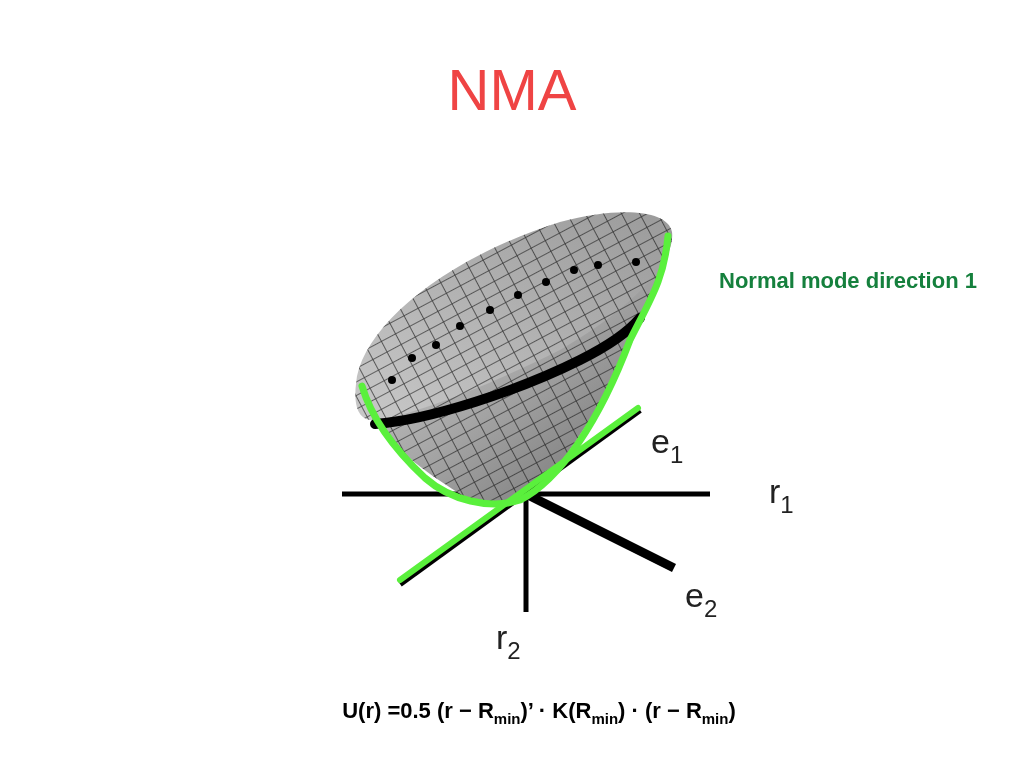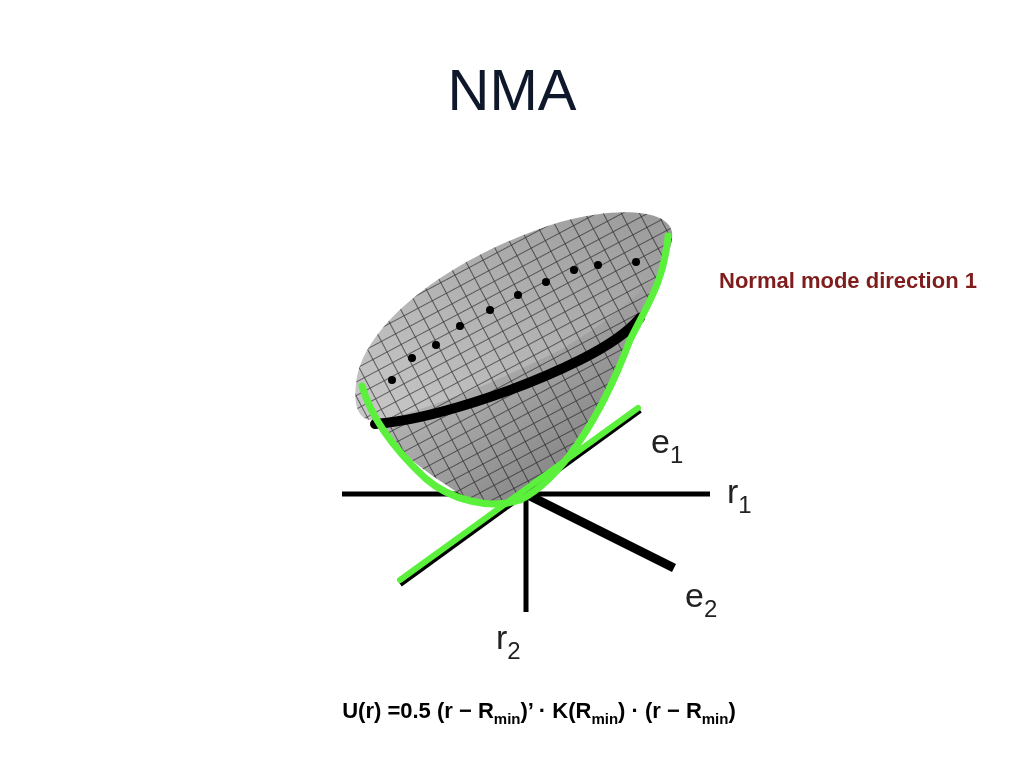--- a/index.html
+++ b/index.html
@@ -1,18 +1,18 @@
 <!DOCTYPE html>
 <html><head>
 <meta charset="utf-8">
 <style>
   html, body { margin:0; padding:0; background:#ffffff; }
   body { width:1024px; height:768px; position:relative; overflow:hidden; font-family:"Liberation Sans", sans-serif; }
-  .title { position:absolute; left:0; width:1024px; top:56px; text-align:center; font-size:58px; color:#0f172a; font-weight:normal; }
-  .annotation { position:absolute; left:719px; top:268px; font-size:22px; font-weight:bold; color:#7f1d1d; white-space:nowrap; }
+  .title { position:absolute; left:0; width:1024px; top:56px; text-align:center; font-size:58px; color:#ef4444; font-weight:normal; }
+  .annotation { position:absolute; left:719px; top:268px; font-size:22px; font-weight:bold; color:#15803d; white-space:nowrap; }
   .figure { position:absolute; left:0; top:0; width:1024px; height:768px; }
   .axis-label { position:absolute; font-size:34px; color:#222; }
   .axis-label sub { font-size:24px; vertical-align:-10px; }
   .equation { position:absolute; left:0; width:1024px; top:698px; text-align:center; font-size:22px; font-weight:bold; color:#000; white-space:nowrap;padding-left:27px; }
   .equation sub { font-size:15px; vertical-align:-6px; }
 </style>
 </head>
 <body>
 
 <div class="title">NMA</div>
@@ -60,19 +60,19 @@
     <circle cx="636" cy="262" r="4"></circle>
   </g>
 
   <line x1="400" y1="584" x2="640" y2="410" stroke="#000" stroke-width="6"></line>
 
   <path d="M362 386 C 372 420, 395 450, 425 478 C 450 500, 490 510, 520 500 C 560 480, 600 420, 630 340 C 650 300, 664 280, 668 236" stroke="#5af03c" stroke-width="7" fill="none" stroke-linecap="round"></path>
   <line x1="400" y1="580" x2="638" y2="408" stroke="#5af03c" stroke-width="6" stroke-linecap="round"></line>
 </svg>
 
 <div class="axis-label" style="left:651px; top:390px;margin-top:32px;"><span>e</span><sub>1</sub></div>
-<div class="axis-label" style="left:727px; top:472px;"><span>r</span><sub>1</sub></div>
+<div class="axis-label" style="left:769px; top:472px;"><span>r</span><sub>1</sub></div>
 <div class="axis-label" style="left:685px; top:576px;"><span>e</span><sub>2</sub></div>
 <div class="axis-label" style="left:496px; top:618px;"><span>r</span><sub>2</sub></div>
 
 <div class="annotation">Normal mode direction 1</div>
 
 <div class="equation"><span>U(r) =0.5 (r − R</span><sub>min</sub><span>)’ · K(R</span><sub>min</sub><span>) · (r − R</span><sub>min</sub><span>)</span></div>
 
 </body></html>

